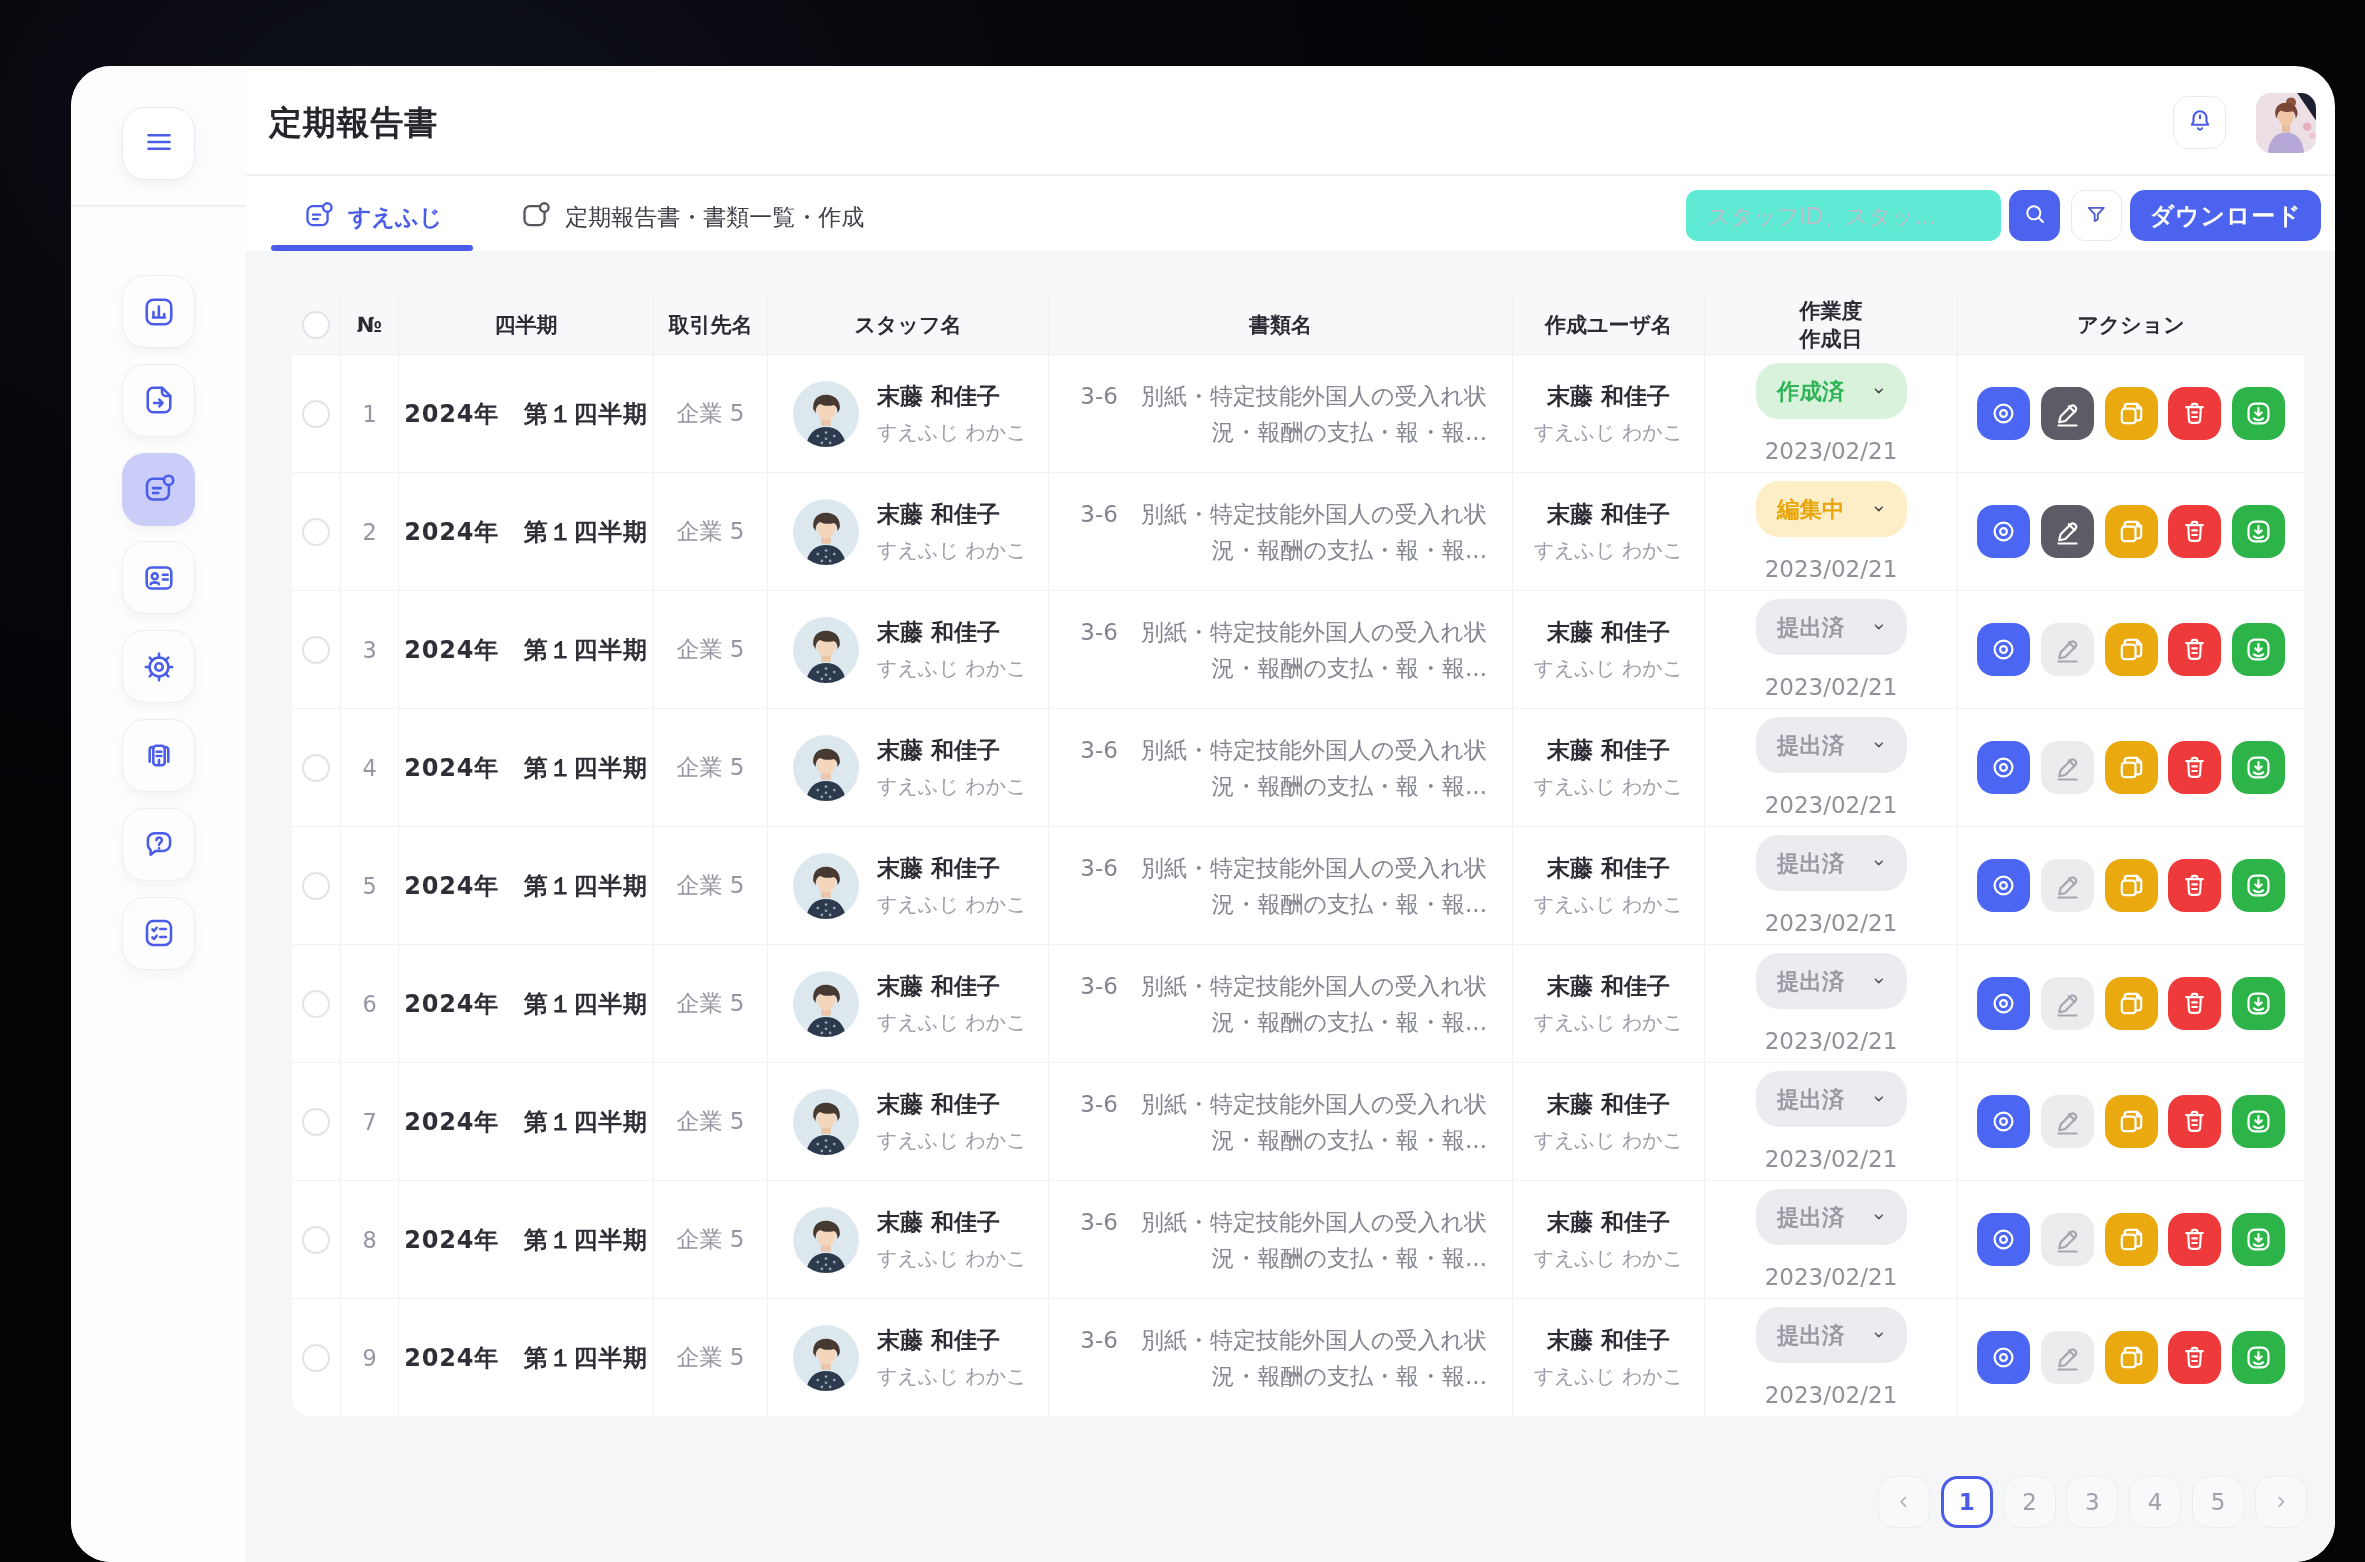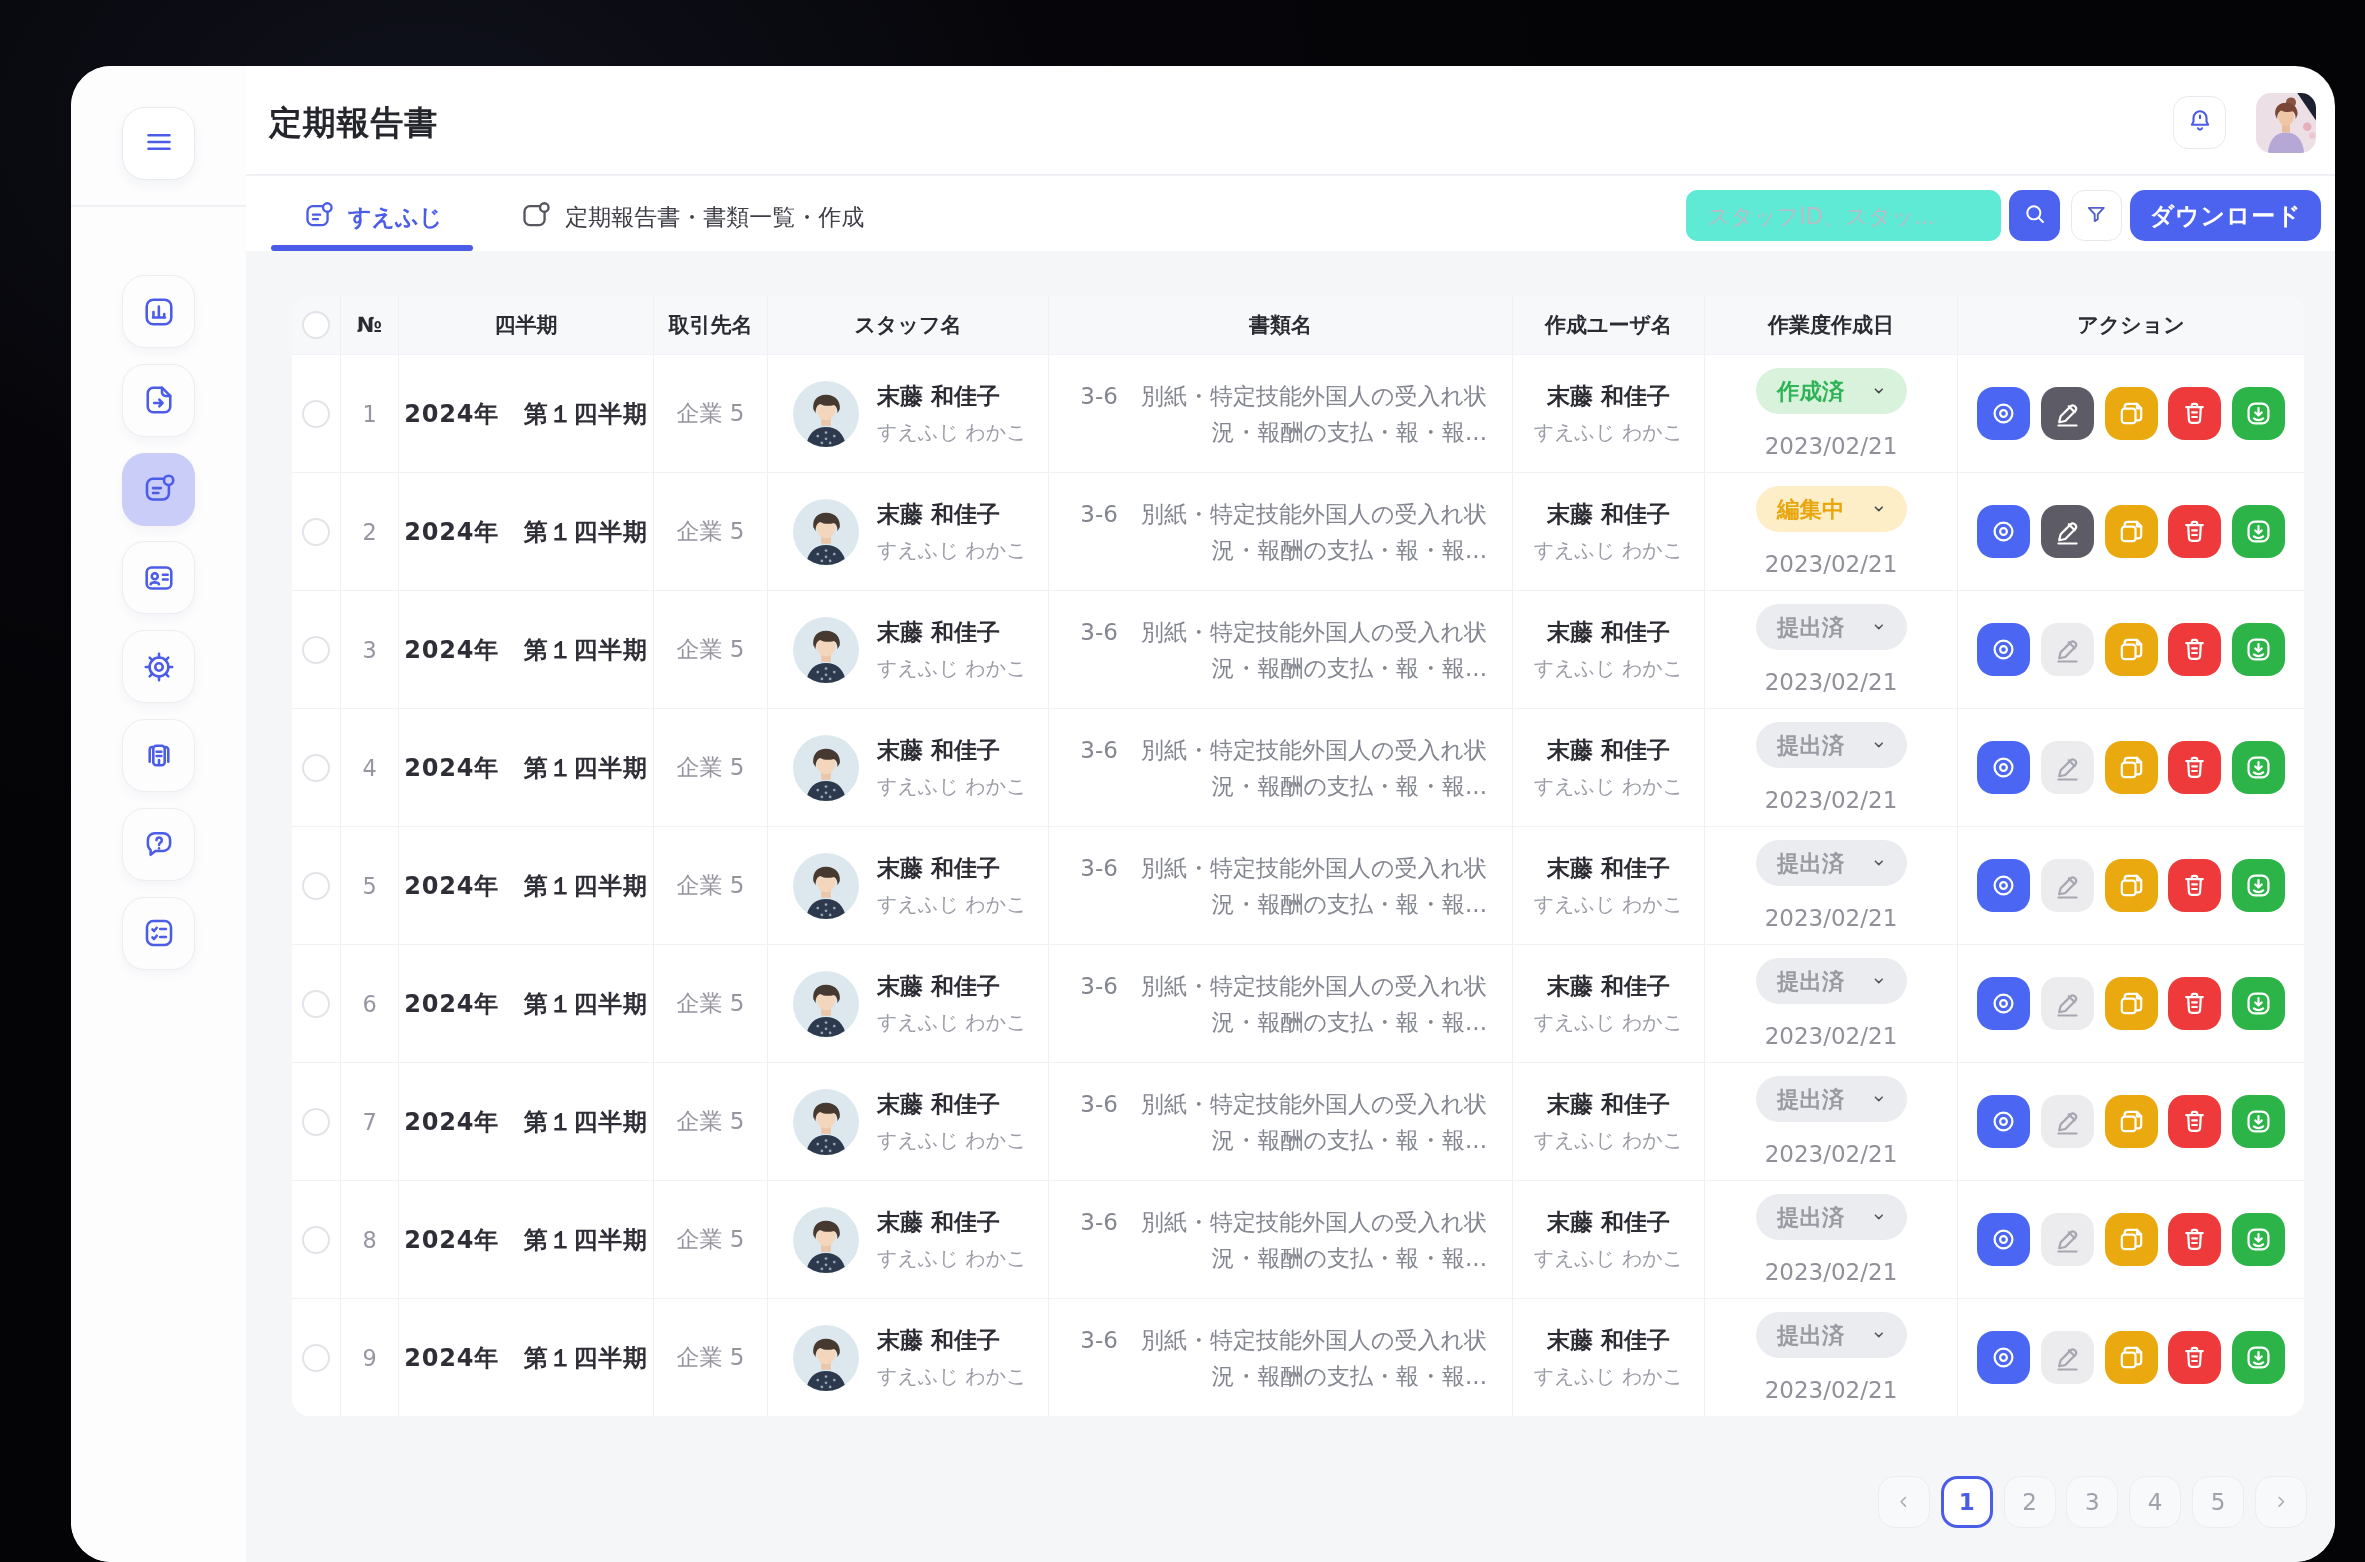--- a/index.html
+++ b/index.html
@@ -80,21 +80,21 @@
   .c-staff{ justify-content:flex-start; padding-left:25px; gap:18px; }
   .avatar{ width:66px; height:66px; border-radius:50%; overflow:hidden; flex:none; }
   .avatar svg{ width:100%; height:100%; display:block; }
   .pwrap{ display:flex; flex-direction:column; gap:6.6px; }
   .pwrap.center{ align-items:center; }
   .pname{ font-size:23px; font-weight:bold; color:#2b2c33; }
   .pkana{ font-size:20px; color:#9a9ca6; }
   .c-doc{ justify-content:flex-start; padding:0 25px; font-size:23px; line-height:36px; color:#83858f; text-align:right; }
   .c-doc span{ display:-webkit-box; -webkit-line-clamp:2; -webkit-box-orient:vertical; overflow:hidden; }
   .c-status{ flex-direction:column; }
-  .badge{ min-width:151px; height:46px; border-radius:23px; display:flex; align-items:center;
+  .badge{ min-width:151px; height:56px; border-radius:23px; display:flex; align-items:center;
     justify-content:space-between; padding:0 16.6px 0 21.6px; font-size:22.4px; font-weight:bold; cursor:pointer; }
   .badge svg{ width:21.6px; height:21.6px; color:#45474d; }
   .badge.done{ background:#d8f2dc; color:#2fb357; }
   .badge.editing{ background:#fdeec7; color:#e8a60e; }
   .badge.submitted{ background:#ebecef; color:#999aa2; }
   .badge.submitted svg{ color:#55565c; }
   .date{ margin-top:19px; font-size:23px; color:#8f9098; }
   .c-actions{ gap:10.8px; }
   .act{ width:53px; height:53px; border-radius:16.6px; display:flex; align-items:center; justify-content:center;
     color:#fff; cursor:pointer; border:none; }
@@ -258,21 +258,21 @@
       <div class="trow head">
         <div class="cell">
             <span class="radio"></span>
           </div>
         <div class="cell">№</div>
         <div class="cell">四半期</div>
         <div class="cell">取引先名</div>
         <div class="cell">スタッフ名</div>
         <div class="cell">書類名</div>
         <div class="cell">作成ユーザ名</div>
-        <div class="cell" style="flex-direction:row; line-height:28px;">
+        <div class="cell" style="flex-direction:column; line-height:28px;">
           <span>作業度</span>
           <span>作成日</span>
         </div>
         <div class="cell">アクション</div>
       </div>
       <div id="table-body">
   <div class="trow body">
     <div class="cell">
               <span class="radio"></span>
             </div>

